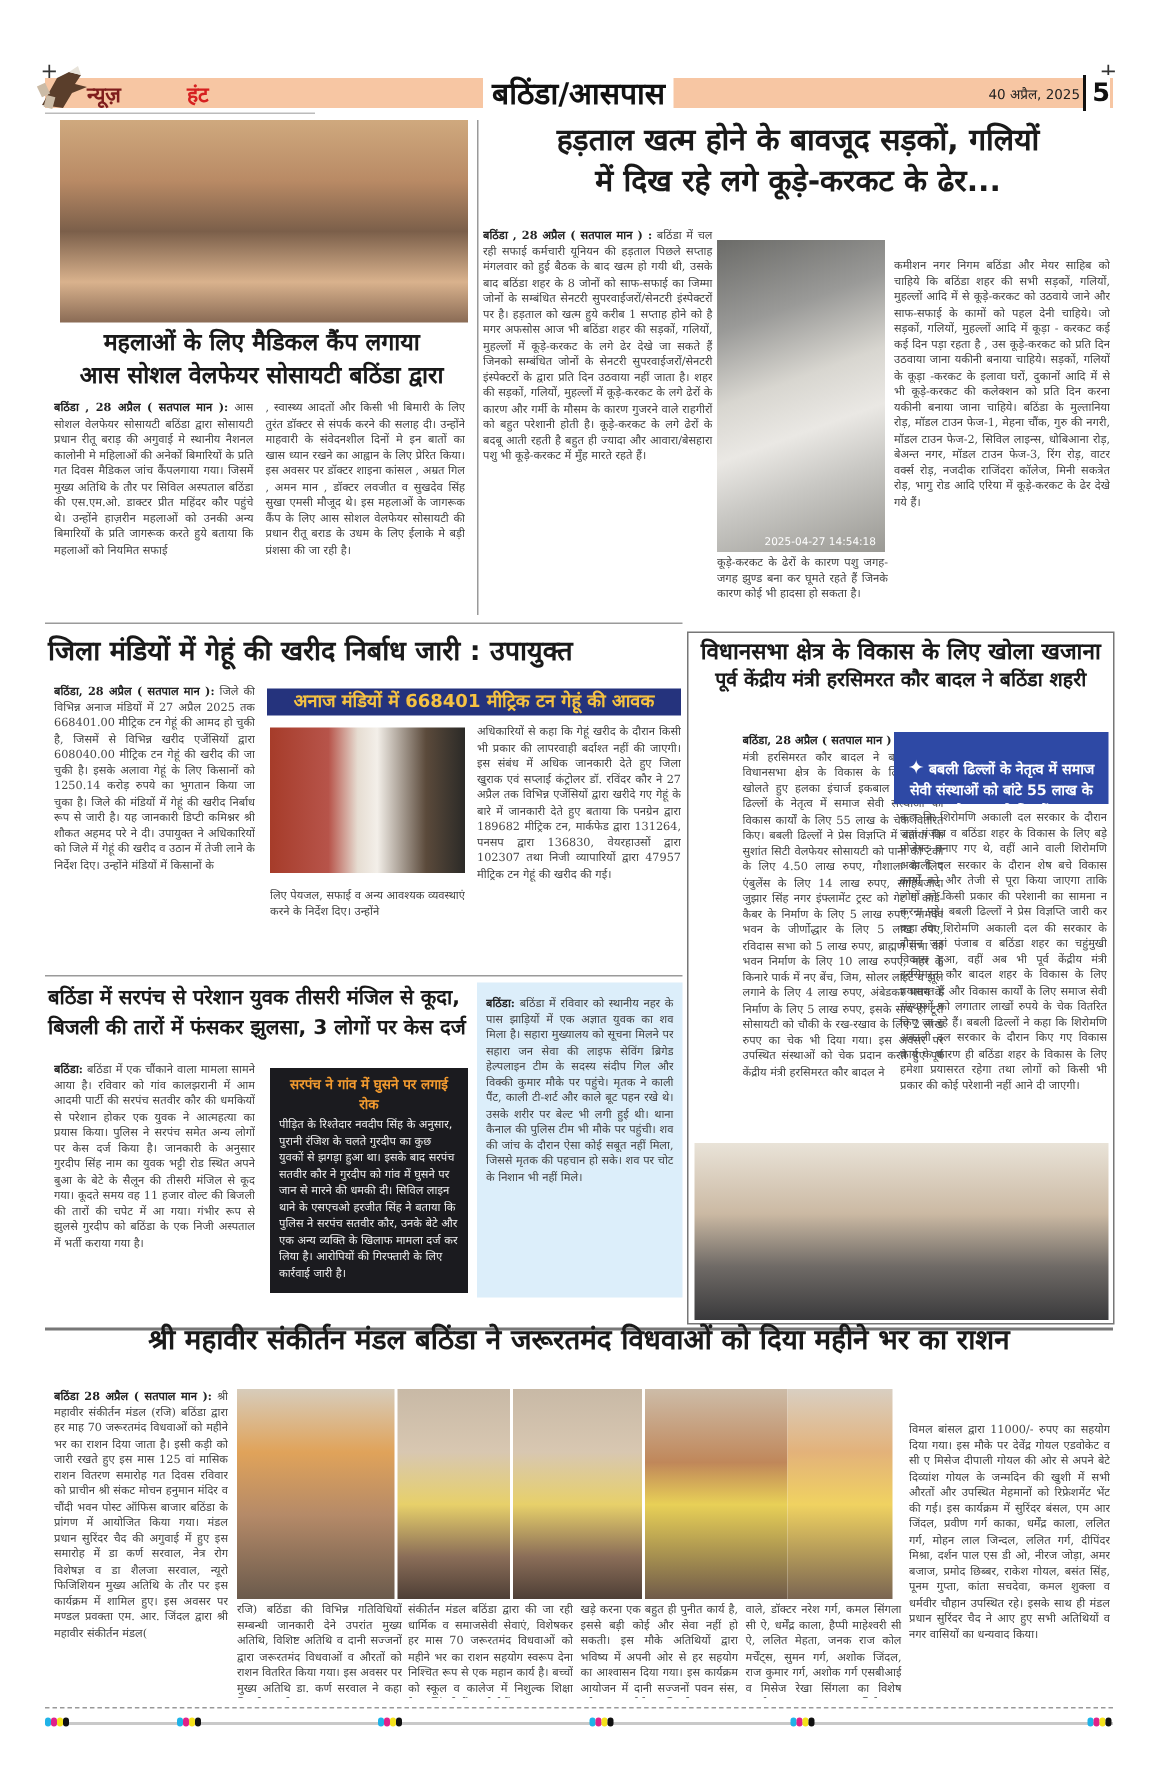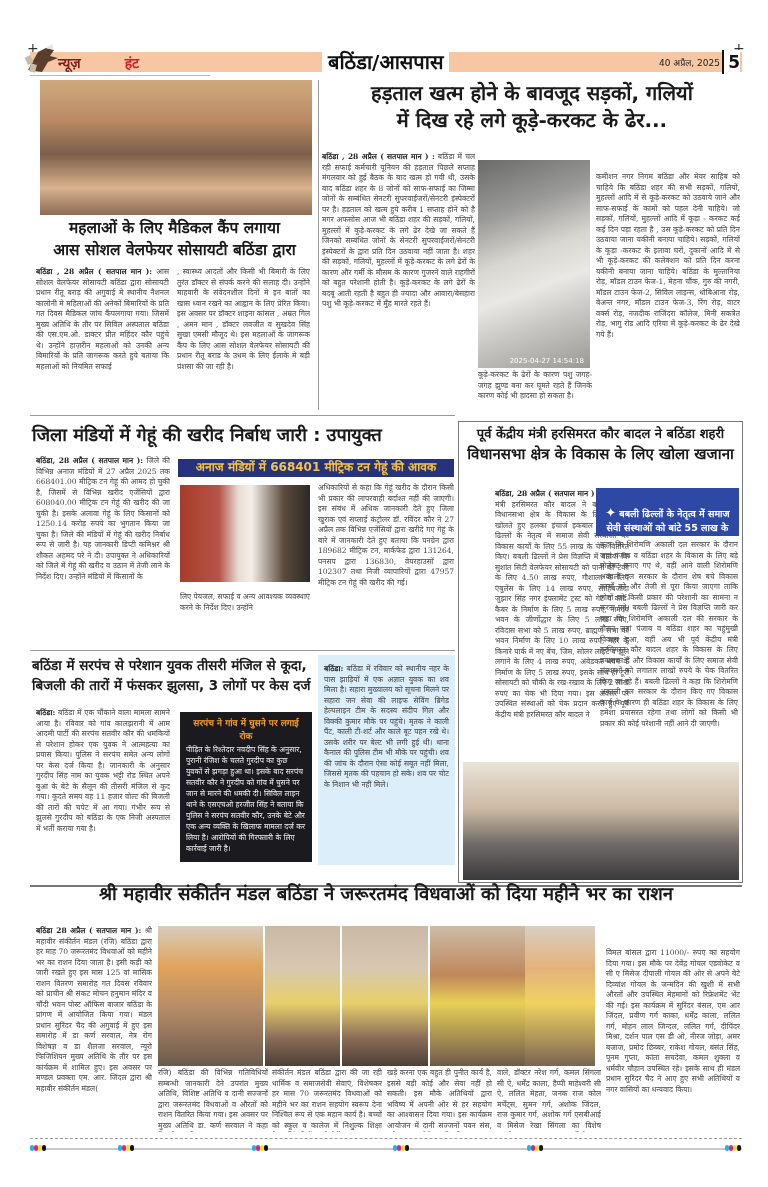--- a/index.html
+++ b/index.html
@@ -110,22 +110,22 @@
 <div class="photo ph-officer" style="left:180px;top:485px;width:130px;height:97px;"></div>
 <div class="body-col" style="left:180px;top:592px;width:130px;height:24px;">
   <span>लिए पेयजल, सफाई व अन्य आवश्यक व्यवस्थाएं करने के निर्देश दिए। उन्होंने</span>
 </div>
 <div class="body-col" style="left:318px;top:483px;width:136px;height:137px;">
   <span>अधिकारियों से कहा कि गेहूं खरीद के दौरान किसी भी प्रकार की लापरवाही बर्दाश्त नहीं की जाएगी। इस संबंध में अधिक जानकारी देते हुए जिला खुराक एवं सप्लाई कंट्रोलर डॉ. रविंदर कौर ने 27 अप्रैल तक विभिन्न एजेंसियों द्वारा खरीदे गए गेहूं के बारे में जानकारी देते हुए बताया कि पनग्रेन द्वारा 189682 मीट्रिक टन, मार्कफेड द्वारा 131264, पनसप द्वारा 136830, वेयरहाउसों द्वारा 102307 तथा निजी व्यापारियों द्वारा 47957 मीट्रिक टन गेहूं की खरीद की गई।</span>
 </div>
 
 <div class="frame" style="left:458px;top:421px;width:285px;height:462px;"></div>
 <div class="headline" style="left:461px;top:424px;width:279px;font-size:13px;line-height:20px;">
+  <div style="font-size:15px;">विधानसभा क्षेत्र के विकास के लिए खोला खजाना</div>
   <div>पूर्व केंद्रीय मंत्री हरसिमरत कौर बादल ने बठिंडा शहरी</div>
-  <div style="font-size:15px;">विधानसभा क्षेत्र के विकास के लिए खोला खजाना</div>
 </div>
 <div class="body-col" style="left:479px;top:489px;width:134px;height:270px;margin-left:16px;">
   <b>बठिंडा, 28 अप्रैल ( सतपाल मान )</b> <span>: पूर्व केंद्रीय मंत्री हरसिमरत कौर बादल ने बठिंडा शहरी विधानसभा क्षेत्र के विकास के लिए खजाना खोलते हुए हलका इंचार्ज इकबाल सिंह बबली ढिल्लों के नेतृत्व में समाज सेवी संस्थाओं को विकास कार्यों के लिए 55 लाख के चेक वितरित किए। बबली ढिल्लों ने प्रेस विज्ञप्ति में बताया कि सुशांत सिटी वेलफेयर सोसायटी को पानी की टंकी के लिए 4.50 लाख रुपए, गौशाला के लिए एंबुलेंस के लिए 14 लाख रुपए, साहिबजादा जुझार सिंह नगर इंफ्लामेंट ट्रस्ट को गेट व कार्ड-कैबर के निर्माण के लिए 5 लाख रुपए, नामदेव भवन के जीर्णोद्धार के लिए 5 लाख रुपए, रविदास सभा को 5 लाख रुपए, ब्राह्मण सभा को भवन निर्माण के लिए 10 लाख रुपए, नहर के किनारे पार्क में नए बेंच, जिम, सोलर लाइटें व झूले लगाने के लिए 4 लाख रुपए, अंबेडकर भवन के निर्माण के लिए 5 लाख रुपए, इसके साथ ही टूरी सोसायटी को चौकी के रख-रखाव के लिए 2 लाख रुपए का चेक भी दिया गया। इस अवसर पर उपस्थित संस्थाओं को चेक प्रदान करते हुए पूर्व केंद्रीय मंत्री हरसिमरत कौर बादल ने</span>
 </div>
 <div class="callout-blue" style="left:596px;top:488px;width:143px;height:48px;">
   <span class="star">✦</span><span>बबली ढिल्लों के नेतृत्व में समाज सेवी संस्थाओं को बांटे 55 लाख के चेकः बबली ढिल्लों</span>
 </div>
 <div class="body-col" style="left:600px;top:540px;width:138px;height:195px;">
   <span>कहा कि शिरोमणि अकाली दल सरकार के दौरान जहां पंजाब व बठिंडा शहर के विकास के लिए बड़े प्रोजेक्ट बनाए गए थे, वहीं आने वाली शिरोमणि अकाली दल सरकार के दौरान शेष बचे विकास कार्यों को और तेजी से पूरा किया जाएगा ताकि लोगों को किसी प्रकार की परेशानी का सामना न करना पड़े। बबली ढिल्लों ने प्रेस विज्ञप्ति जारी कर कहा कि शिरोमणि अकाली दल की सरकार के दौरान जहां पंजाब व बठिंडा शहर का चहुंमुखी विकास हुआ, वहीं अब भी पूर्व केंद्रीय मंत्री हरसिमरत कौर बादल शहर के विकास के लिए प्रयासरत हैं और विकास कार्यों के लिए समाज सेवी संस्थाओं को लगातार लाखों रुपये के चेक वितरित किए जा रहे हैं। बबली ढिल्लों ने कहा कि शिरोमणि अकाली दल सरकार के दौरान किए गए विकास कार्य के कारण ही बठिंडा शहर के विकास के लिए हमेशा प्रयासरत रहेगा तथा लोगों को किसी भी प्रकार की कोई परेशानी नहीं आने दी जाएगी।</span>
 </div>

